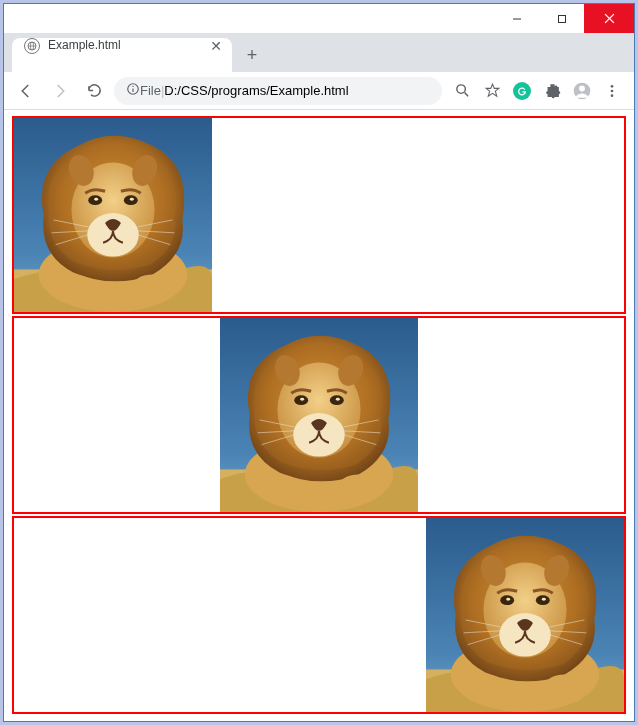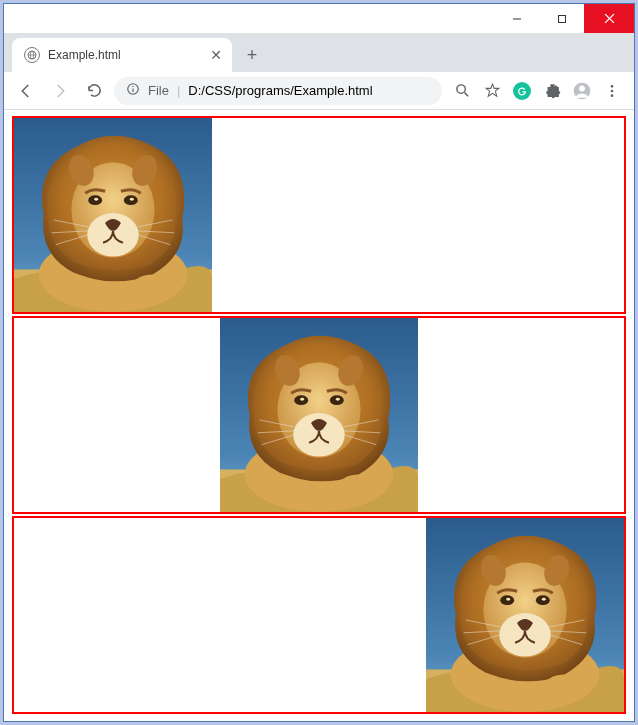--- a/index.html
+++ b/index.html
@@ -45,21 +45,20 @@
   background: #dee1e6;
   display: flex;
   align-items: flex-end;
   padding-left: 8px;
 }
 .tab {
   height: 34px;
   background: #fff;
   border-radius: 8px 8px 0 0;
   display: flex;
-  align-items: center;
   padding: 0 10px 0 12px;
   min-width: 220px;
   gap: 8px;
   font-size: 12px;
   color: #3c4043;
 }
 .tab .favicon {
   width: 16px; height: 16px;
   border: 1px solid #777;
   border-radius: 50%;
@@ -90,21 +89,21 @@
 }
 .nav-btn.disabled { color: #bdc1c6; }
 .omnibox {
   flex: 1;
   height: 28px;
   background: #f1f3f4;
   border-radius: 14px;
   display: flex;
   align-items: center;
   padding: 0 12px;
-  gap: 8px;
+  gap: 0;
   font-size: 13px;
   color: #5f6368;
 }
 .omnibox .file-label { color: #5f6368; }
 .omnibox .sep { color: #bdc1c6; }
 .omnibox .url { color: #000000; }
 .toolbar-right {
   display: flex;
   align-items: center;
   gap: 2px;

